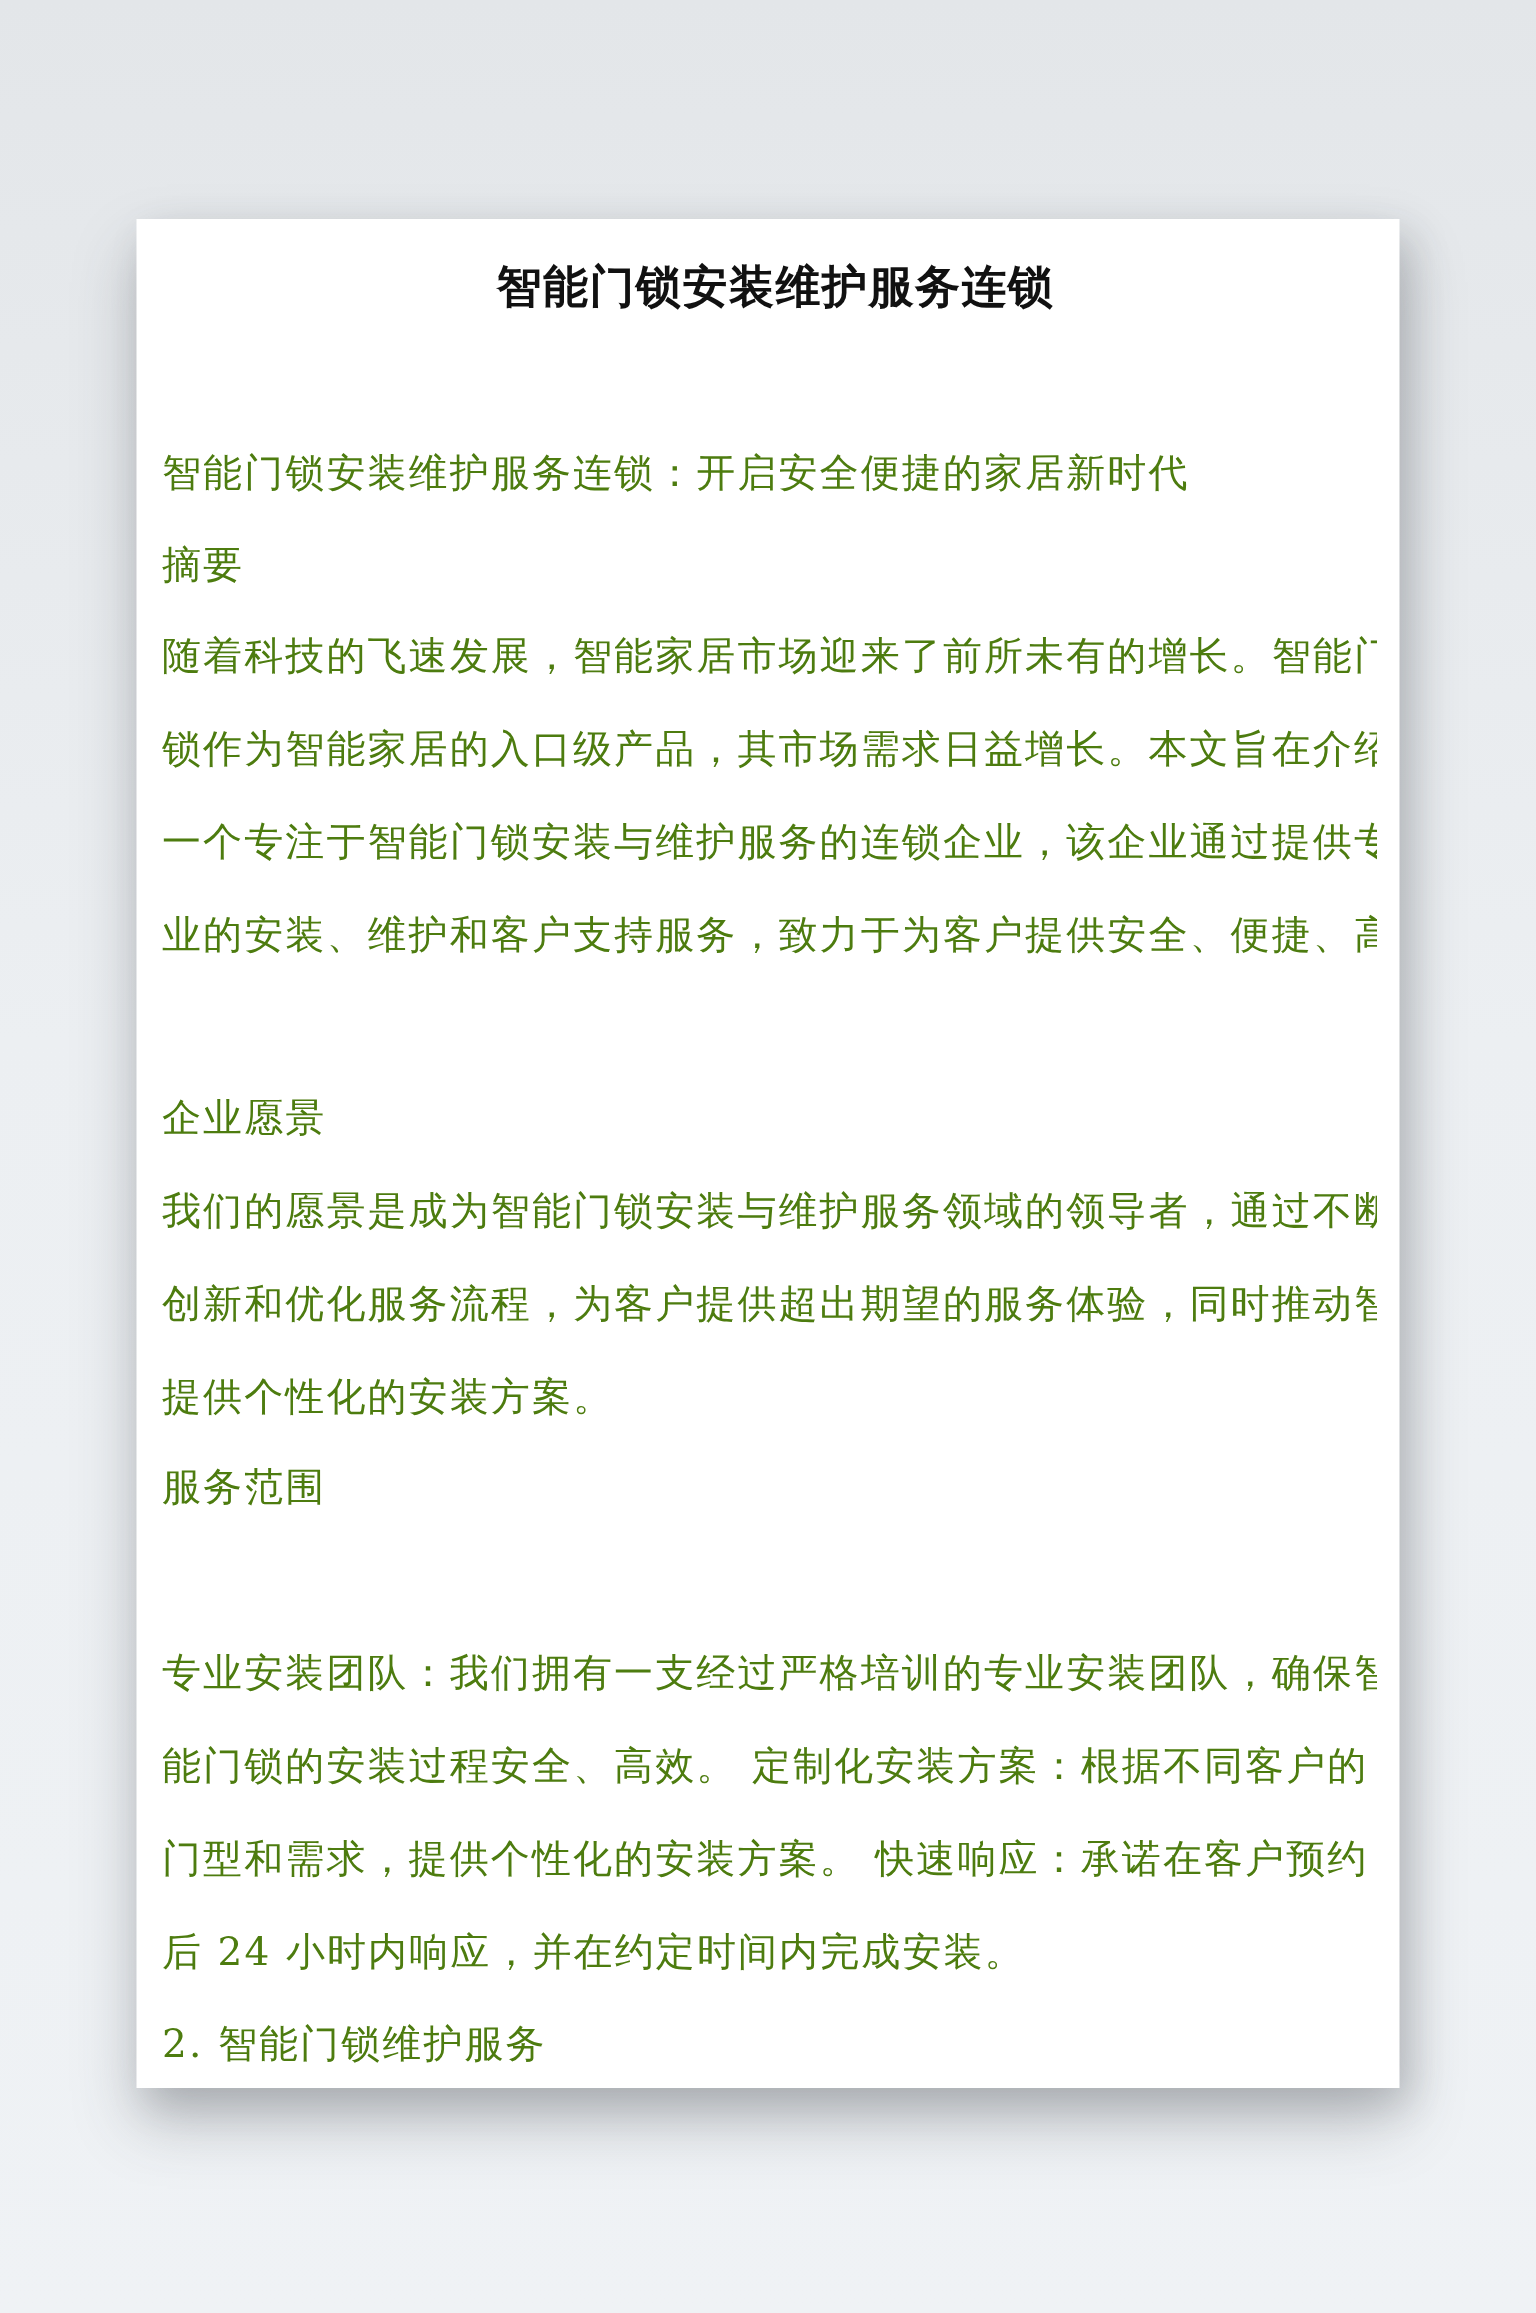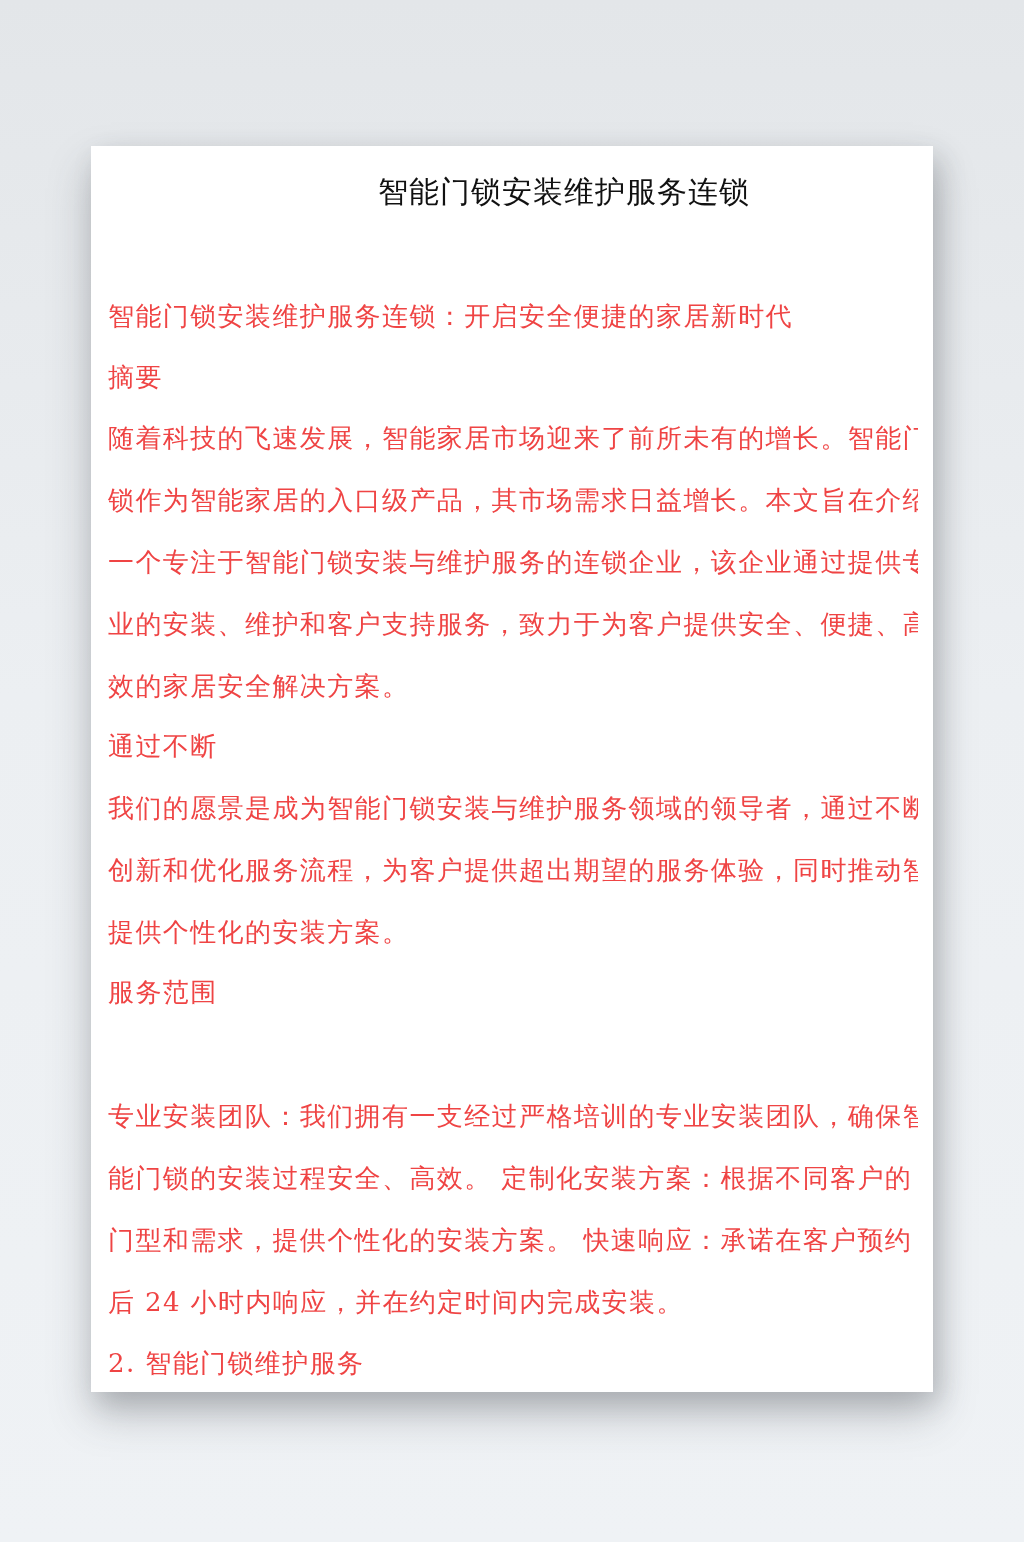--- a/index.html
+++ b/index.html
@@ -32,52 +32,50 @@
     height: 1246px;
     overflow: hidden;
   }
   .title {
     position: absolute;
     left: 0;
     width: 852px;
     top: 26px;
     text-align: center;
     font-size: 30px;
-    font-weight: normal;
+    font-weight: bold;
     color: #111111;
     letter-spacing: 1px;
     white-space: nowrap;
     line-height: 40px;
-    margin-left: 47px;
   }
   .line {
     position: absolute;
     left: 17px;
     font-size: 26px;
     line-height: 36px;
-    color: #ef4444;
+    color: #4d7c0f;
     white-space: nowrap;
     letter-spacing: 1.4px;
   }
 </style>
 </head>
 <body>
 
 <div class="page">
   <div class="clip">
     <div class="title">智能门锁安装维护服务连锁</div>
 
     <div class="line" style="top:152px">智能门锁安装维护服务连锁：开启安全便捷的家居新时代</div>
     <div class="line" style="top:213px">摘要</div>
     <div class="line" style="top:274px">随着科技的飞速发展，智能家居市场迎来了前所未有的增长。智能门</div>
     <div class="line" style="top:336px">锁作为智能家居的入口级产品，其市场需求日益增长。本文旨在介绍</div>
     <div class="line" style="top:398px">一个专注于智能门锁安装与维护服务的连锁企业，该企业通过提供专</div>
     <div class="line" style="top:460px">业的安装、维护和客户支持服务，致力于为客户提供安全、便捷、高</div>
-    <div class="line" style="top:522px">效的家居安全解决方案。</div>
-    <div class="line" style="top:582px">通过不断</div>
+    <div class="line" style="top:582px">企业愿景</div>
     <div class="line" style="top:706px">创新和优化服务流程，为客户提供超出期望的服务体验，同时推动智</div>
     <div class="line" style="top:644px">我们的愿景是成为智能门锁安装与维护服务领域的领导者，通过不断</div>
     <div class="line" style="top:768px">提供个性化的安装方案。</div>
     <div class="line" style="top:828px">服务范围</div>
     <div class="line" style="top:952px">专业安装团队：我们拥有一支经过严格培训的专业安装团队，确保智</div>
     <div class="line" style="top:1014px">能门锁的安装过程安全、高效。 定制化安装方案：根据不同客户的</div>
     <div class="line" style="top:1076px">门型和需求，提供个性化的安装方案。 快速响应：承诺在客户预约</div>
     <div class="line" style="top:1138px">后 24 小时内响应，并在约定时间内完成安装。</div>
     <div class="line" style="top:1199px">2.  智能门锁维护服务</div>
   </div>

